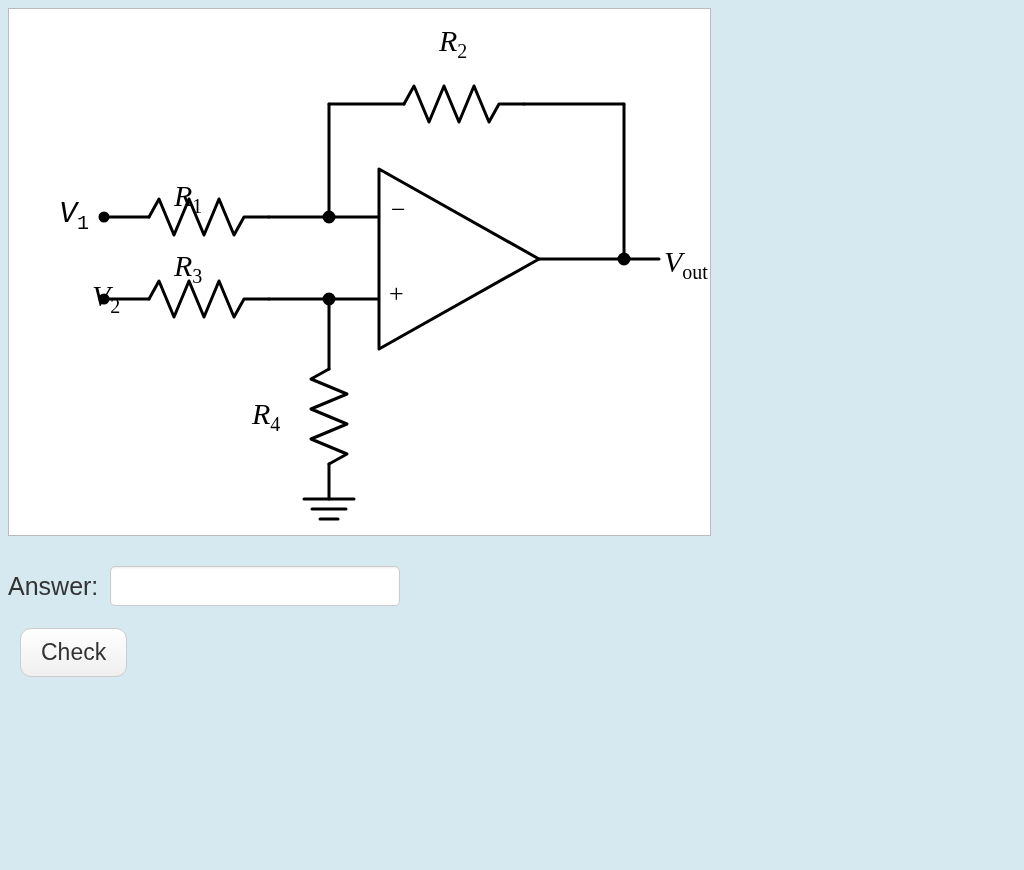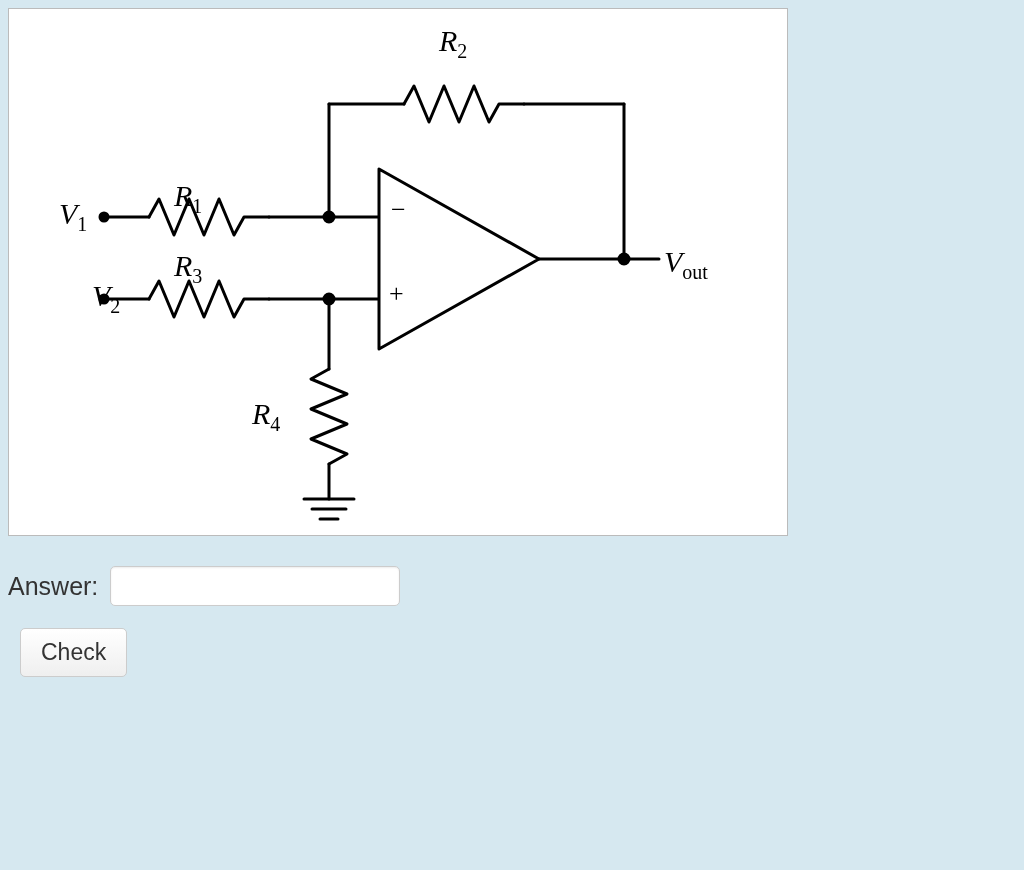--- a/index.html
+++ b/index.html
@@ -10,21 +10,21 @@
     font-family: Arial, Helvetica, sans-serif;
     width: 1024px;
     height: 870px;
   }
   .container {
     padding: 8px;
     width: 1024px;
   }
   .circuit-box {
     background: #ffffff;
-    width: 780px;
+    width: 703px;
     height: 528px;
     border: 1px solid #bbb;
     position: relative;
   }
   .circuit-svg {
     position: absolute;
     top: 0;
     left: 0;
   }
   .component-label {
@@ -71,21 +71,21 @@
     padding: 4px 8px;
     box-shadow: inset 0 1px 2px rgba(0,0,0,0.08);
   }
   .check-btn {
     margin-top: 22px;
     margin-left: 12px;
     padding: 10px 20px;
     font-size: 23px;
     background: linear-gradient(#ffffff, #efefef);
     border: 1px solid #ccc;
-    border-radius: 5px;
+    border-radius: 11px;
     cursor: pointer;
     color: #333;
   }
 </style>
 </head>
 <body>
 
 <div class="container">
 
   <div class="circuit-box">
@@ -147,21 +147,21 @@
     </div>
     <div class="component-label" style="left:165px; top:170px;">
       <span>R</span><span class="sub">1</span>
     </div>
     <div class="component-label" style="left:165px; top:240px;text-align:center;">
       <span>R</span><span class="sub">3</span>
     </div>
     <div class="component-label" style="left:243px; top:388px;">
       <span>R</span><span class="sub">4</span>
     </div>
-    <div class="component-label" style="left:50px; top:188px;">
+    <div class="component-label" style="left:50px; top:188px;font-family:Liberation Mono, monospace;">
       <span>V</span><span class="sub">1</span>
     </div>
     <div class="component-label" style="left:50px; top:270px;margin-left:33px;">
       <span>V</span><span class="sub">2</span>
     </div>
     <div class="component-label" style="left:655px; top:228px;margin-top:8px;">
       <span>V</span><span class="sub-text">out</span>
     </div>
 
     <div class="component-label" style="left:382px; top:186px; font-style:normal; font-size:26px;">

